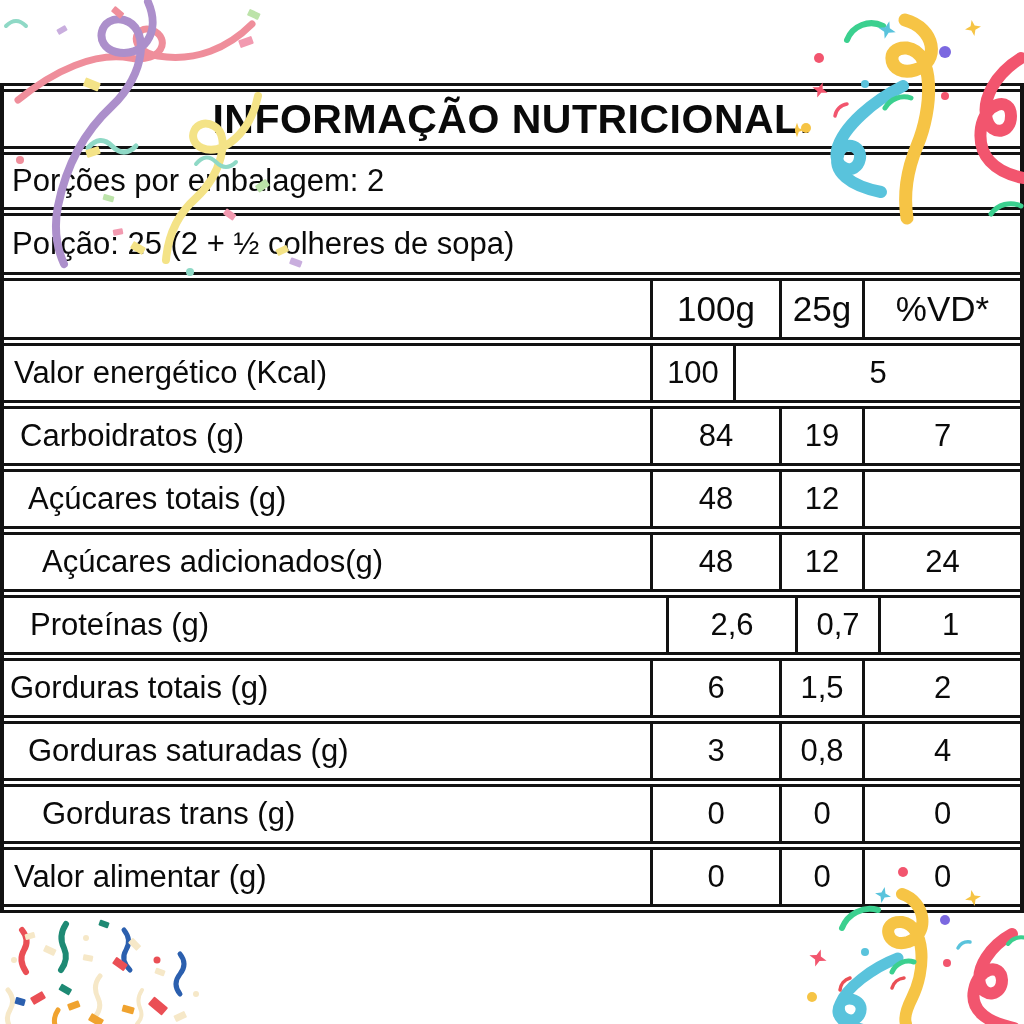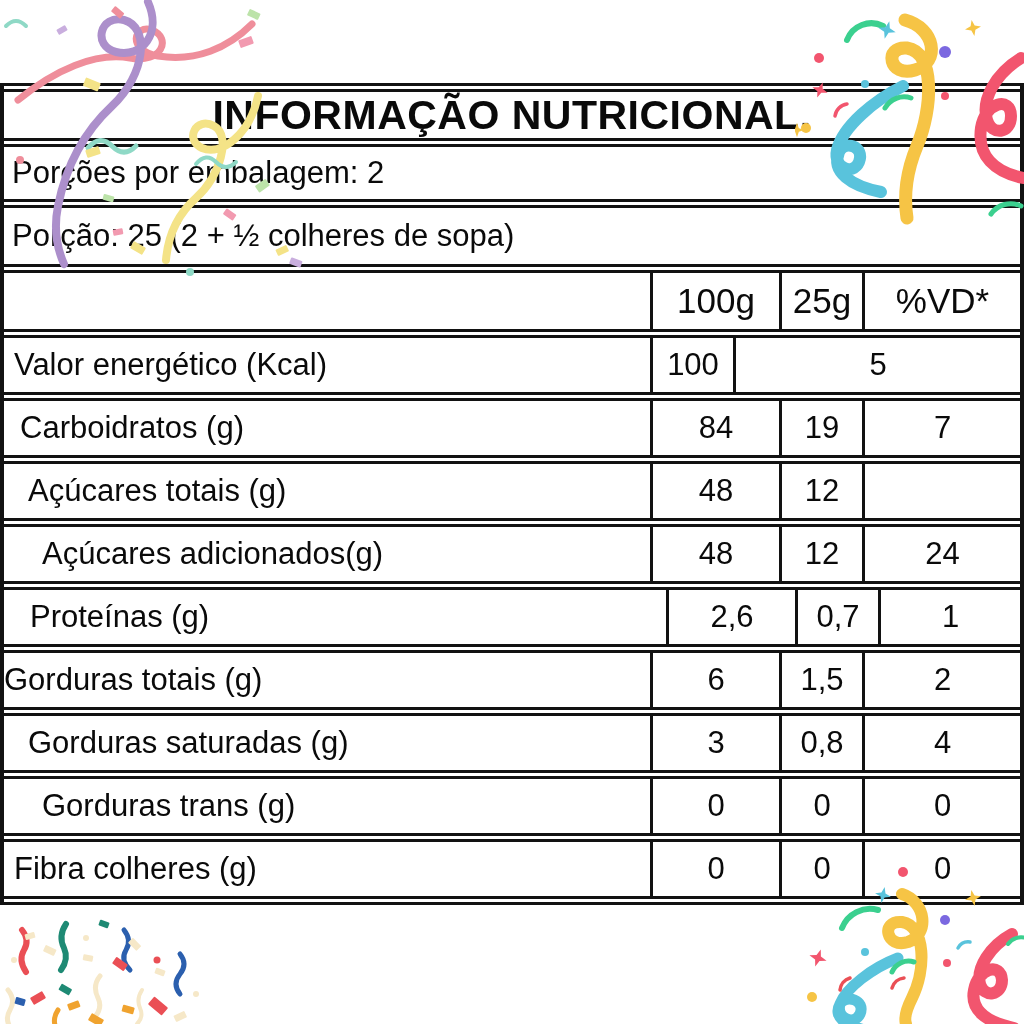--- a/index.html
+++ b/index.html
@@ -11,21 +11,21 @@
   .frame{
     position:absolute;left:0;top:83px;width:1024px;box-sizing:border-box;
     border-left:4px solid #121212;border-right:4px solid #121212;
     background:transparent;z-index:1;
   }
   .hsep{
     height:9px;box-sizing:border-box;
     border-top:3px solid #121212;border-bottom:3px solid #121212;
   }
   .title-row{
-    height:46px;display:flex;align-items:center;justify-content:center;border-radius:13px;
+    height:54px;display:flex;align-items:center;justify-content:center;border-radius:13px;
   }
   .title-row span{font-size:41px;font-weight:bold;letter-spacing:0.5px;}
   .info-row{display:flex;align-items:center;font-size:31px;padding-left:8px;}
   .info-row.r1{height:52px;}
   .info-row.r2{height:56px;}
   .grid-row{display:flex;box-sizing:border-box;}
   .grid-row.header{height:56px;font-size:35px;}
   .grid-row.trow{height:54px;font-size:31px;}
   .cell{display:flex;align-items:center;box-sizing:border-box;}
   .c-label{width:646px;padding-left:10px;}
@@ -98,21 +98,21 @@
   <div class="hsep"></div>
   <div class="grid-row trow">
     <div class="cell c-label" style="padding-left: 10px; margin-left: 16px;">Proteínas (g)</div>
     <div class="cell c-100">2,6</div>
     <div class="cell c-25">0,7</div>
     <div class="cell c-vd">1</div>
   </div>
 
   <div class="hsep"></div>
   <div class="grid-row trow">
-    <div class="cell c-label" style="padding-left: 0;">Gorduras totais (g)</div>
+    <div class="cell c-label" style="padding-left: 6px;">Gorduras totais (g)</div>
     <div class="cell c-100">6</div>
     <div class="cell c-25">1,5</div>
     <div class="cell c-vd">2</div>
   </div>
 
   <div class="hsep"></div>
   <div class="grid-row trow">
     <div class="cell c-label" style="padding-left: 24px;">Gorduras saturadas (g)</div>
     <div class="cell c-100">3</div>
     <div class="cell c-25">0,8</div>
@@ -122,21 +122,21 @@
   <div class="hsep"></div>
   <div class="grid-row trow">
     <div class="cell c-label" style="padding-left: 38px;">Gorduras trans (g)</div>
     <div class="cell c-100">0</div>
     <div class="cell c-25">0</div>
     <div class="cell c-vd">0</div>
   </div>
 
   <div class="hsep"></div>
   <div class="grid-row trow">
-    <div class="cell c-label" style="padding-left: 10px;">Fibra colheres (g)</div>
+    <div class="cell c-label" style="padding-left: 10px;">Valor alimentar (g)</div>
     <div class="cell c-100">0</div>
     <div class="cell c-25">0</div>
     <div class="cell c-vd">0</div>
   </div>
 <div class="hsep"></div>
       </div>
   </div>
 
   <svg class="decor d-tl" width="310" height="300" viewBox="0 0 310 300">
     <defs>

